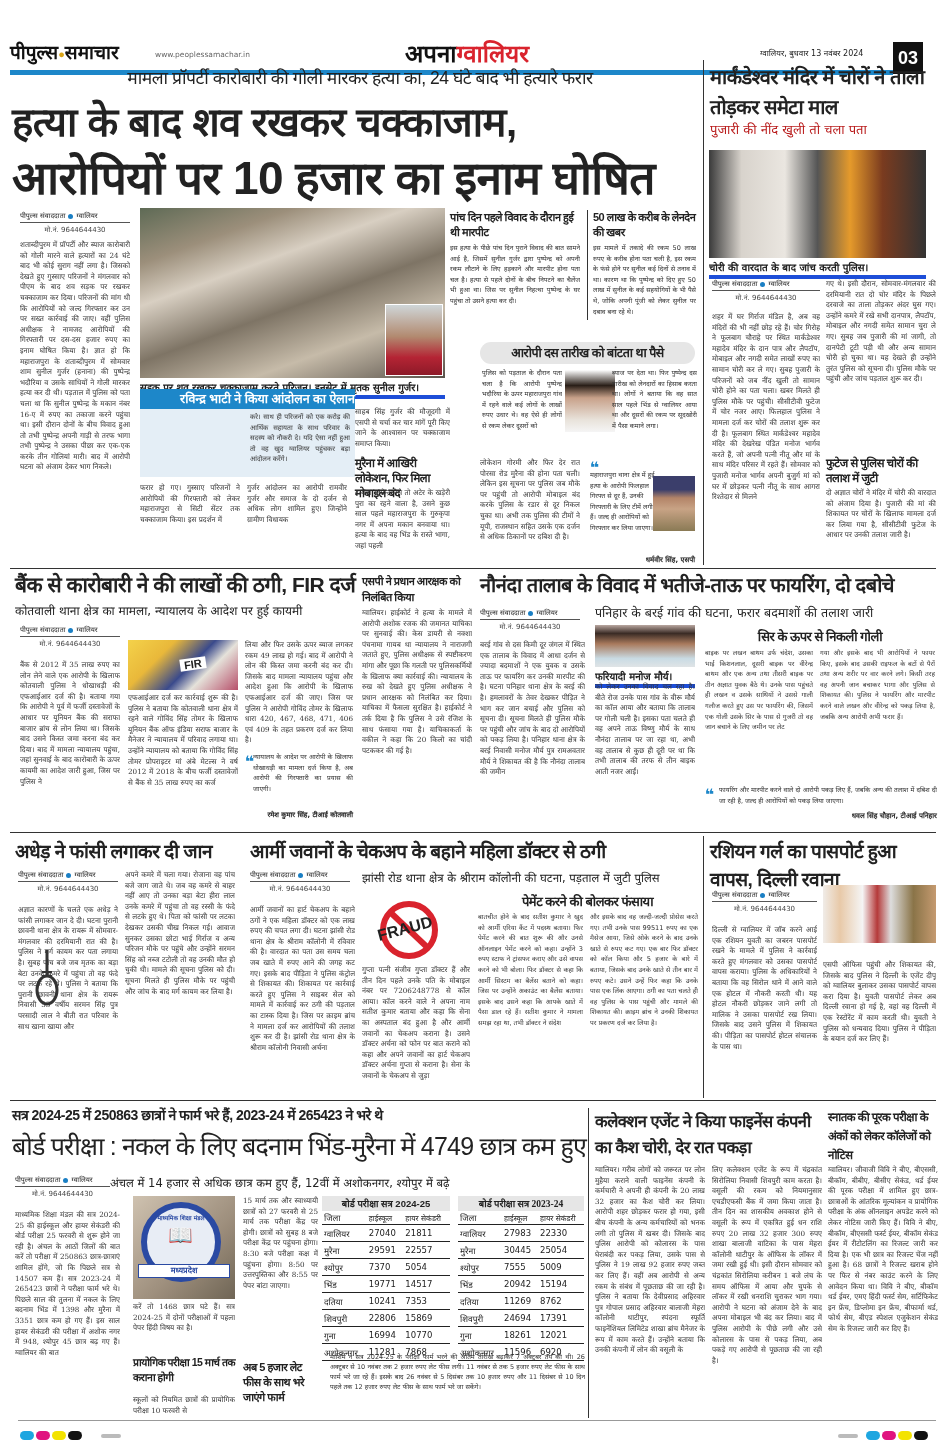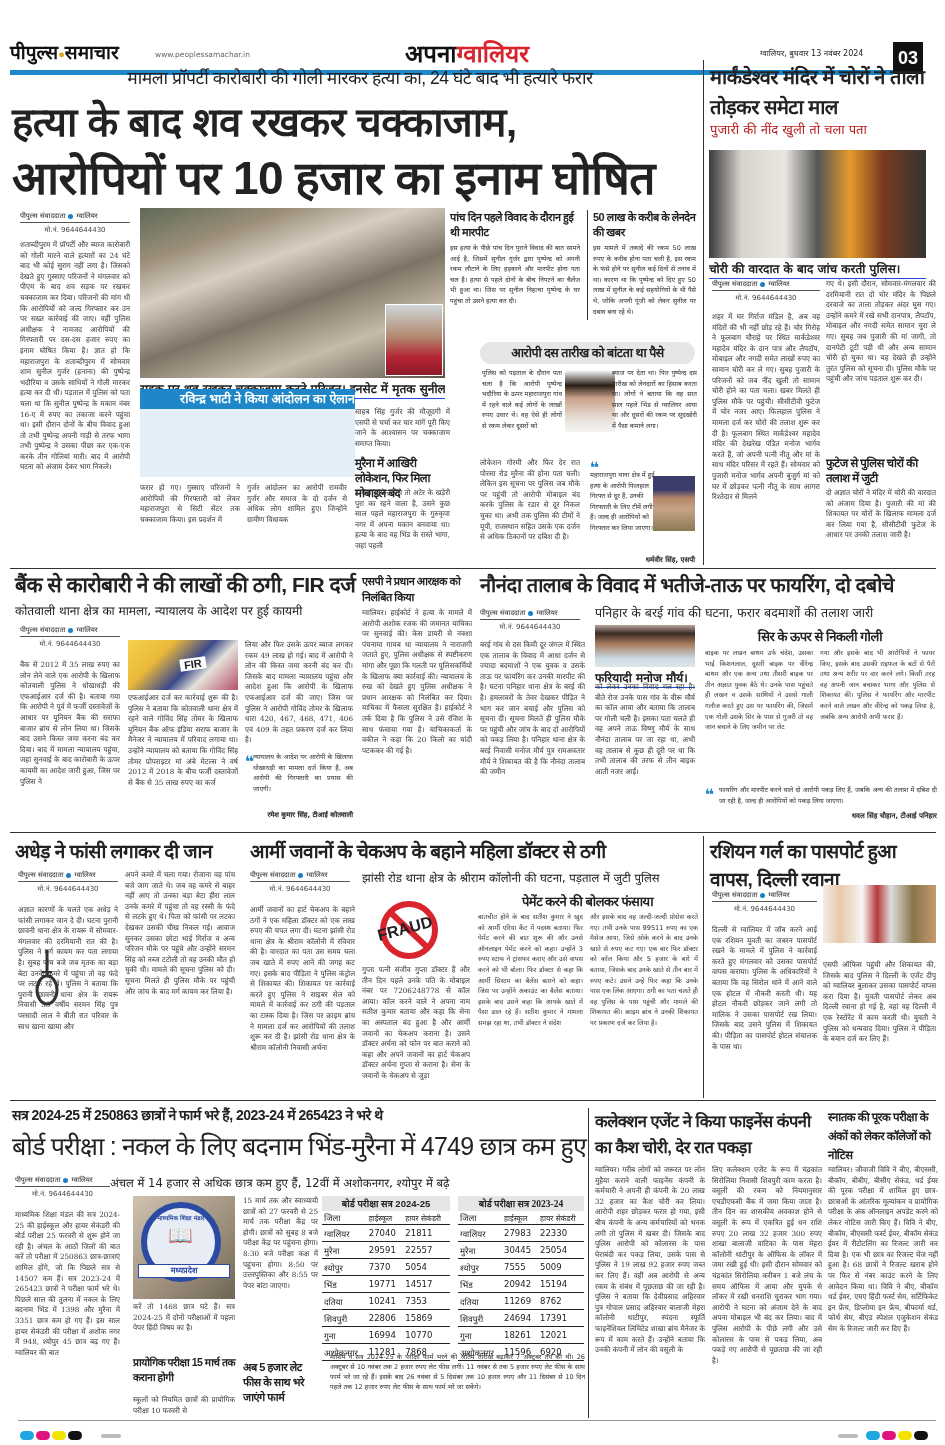--- a/index.html
+++ b/index.html
@@ -4,21 +4,21 @@
 <style>
 *{box-sizing:border-box;margin:0;padding:0}
 body{width:945px;height:1445px;background:#fff;font-family:"DejaVu Sans",sans-serif;color:#222;position:relative;overflow:hidden}
 .abs{position:absolute}
 .hl{font-family:"Liberation Sans",sans-serif;font-weight:bold;color:#222;letter-spacing:-0.5px}
 .body-txt{font-family:"DejaVu Serif",serif;font-size:7.2px;line-height:10.6px;color:#333;text-align:justify;overflow:hidden}
 .byline{font-size:7px;color:#222;border-bottom:1px solid #555;padding-bottom:2px;white-space:nowrap}
 .byline .dot{display:inline-block;width:5px;height:5px;border-radius:50%;background:#1a7fc4;margin:0 3px;vertical-align:middle}
 .mob{font-size:7px;color:#444;text-align:center;margin-top:2px}
 .photo{background:linear-gradient(135deg,#8a7d6e,#c9b9a3 40%,#6e6457 70%,#a99985);overflow:hidden}
-.caption{font-size:12px;font-weight:bold;color:#222;border-bottom:1px solid #1d4ed8;padding:1px 0;white-space:nowrap;overflow:hidden}
+.caption{font-size:10px;font-weight:bold;color:#222;border-bottom:4px solid #1d4ed8;padding:1px 0;white-space:nowrap;overflow:hidden}
 .rule{background:#333}
 .blue-band{background:#1d87c9;color:#fff;text-align:right;font-family:"Liberation Sans",sans-serif;font-weight:bold}
 .pill{background:#e6e6e6;border-radius:12px;text-align:center}
 table.stats{border-collapse:collapse;font-size:8.5px;font-family:"DejaVu Sans",sans-serif;width:100%}
 table.stats td{border-bottom:1px solid #222;padding:1px 2px;height:17px}
 table.stats th{font-weight:normal;border-bottom:1px solid #222;text-align:left;padding:1px 2px;font-size:8.5px}
 .cmyk span{display:inline-block;width:14px;height:9px;border-radius:5px;margin-right:2px}
 .quote-mark{color:#1d87c9;font-weight:bold;font-size:16px;line-height:10px}
 </style>
 </head>
@@ -47,20 +47,21 @@
 </div>
 <div class="abs body-txt" style="left:20px;top:240px;width:110px;height:335px">शताब्दीपुरम में प्रॉपर्टी और ब्याज कारोबारी को गोली मारने वाले हत्यारों का 24 घंटे बाद भी कोई सुराग नहीं लगा है। जिसको देखते हुए गुस्साए परिजनों ने मंगलवार को पीएम के बाद शव सड़क पर रखकर चक्काजाम कर दिया। परिजनों की मांग थी कि आरोपियों को जल्द गिरफ्तार कर उन पर सख्त कार्रवाई की जाए। वहीं पुलिस अधीक्षक ने नामजद आरोपियों की गिरफ्तारी पर दस-दस हजार रुपए का इनाम घोषित किया है। ज्ञात हो कि महाराजपुरा के शताब्दीपुरम में सोमवार शाम सुनील गुर्जर (हनाना) की पुष्पेन्द्र भदौरिया व उसके साथियों ने गोली मारकर हत्या कर दी थी। पड़ताल में पुलिस को पता चला था कि सुनील पुष्पेन्द्र के मकान नंबर 16-ए में रुपए का तकाजा करने पहुंचा था। इसी दौरान दोनों के बीच विवाद हुआ तो तभी पुष्पेन्द्र अपनी गाड़ी से तरफ भागा तभी पुष्पेन्द्र ने उसका पीछा कर एक-एक करके तीन गोलियां मारी। बाद में आरोपी घटना को अंजाम देकर भाग निकले।</div>
 
 <div class="abs photo" style="left:140px;top:208px;width:305px;height:170px;background:linear-gradient(160deg,#5e6a55 0%,#9c8f7b 20%,#d8cfc2 35%,#7e7465 55%,#c6bba9 75%,#59524a 100%)">
   <div class="abs photo" style="right:2px;bottom:2px;width:58px;height:72px;background:linear-gradient(180deg,#cfd6d8 0%,#b28a70 45%,#b42434 75%,#8d1a28 100%);border:1px solid #fff"></div>
 </div>
 <div class="abs caption" style="left:140px;top:379px;width:305px">सड़क पर शव रखकर चक्काजाम करते परिजन। इनसेट में मृतक सुनील गुर्जर।</div>
 
 <div class="abs blue-band" style="left:140px;top:389px;width:215px;height:20px;font-size:12.5px;line-height:20px">रविन्द्र भाटी ने किया आंदोलन का ऐलान</div>
 <div class="abs" style="left:140px;top:409px;width:215px;height:68px;background:#e4eef6">
+  <div class="abs body-txt" style="left:110px;top:3px;width:100px;height:62px;font-family:'DejaVu Sans',sans-serif;font-size:6.8px">करे। साथ ही परिजनों को एक करोड़ की आर्थिक सहायता के साथ परिवार के सदस्य को नौकरी दे। यदि ऐसा नहीं हुआ तो वह खुद ग्वालियर पहुंचकर बड़ा आंदोलन करेंगे।</div>
 </div>
 <div class="abs body-txt" style="left:140px;top:483px;width:100px;height:80px">फरार हो गए। गुस्साए परिजनों ने आरोपियों की गिरफ्तारी को लेकर महाराजपुरा से सिटी सेंटर तक चक्काजाम किया। इस प्रदर्शन में</div>
 <div class="abs body-txt" style="left:247px;top:483px;width:100px;height:80px">गुर्जर आंदोलन का आरोपी रामवीर गुर्जर और समाज के दो दर्जन से अधिक लोग शामिल हुए। जिन्होंने ग्रामीण विधायक</div>
 <div class="abs body-txt" style="left:355px;top:407px;width:95px;height:50px">साहब सिंह गुर्जर की मौजूदगी में एसपी से चर्चा कर चार मांगें पूरी किए जाने के आश्वासन पर चक्काजाम समाप्त किया।</div>
 <div class="abs hl" style="left:355px;top:456px;width:95px;font-size:11.5px;line-height:15px">मुरैना में आखिरी लोकेशन, फिर मिला मोबाइल बंद</div>
 <div class="abs body-txt" style="left:355px;top:488px;width:95px;height:80px">हत्यारा पुष्पेन्द्र वैसे तो अटेर के खड़ेरी पुरा का रहने वाला है, उसने कुछ साल पहले महाराजपुरा के गुरुकृपा नगर में अपना मकान बनवाया था। हत्या के बाद वह भिंड के रास्ते भागा, जहां पहली</div>
 
 <div class="abs hl" style="left:450px;top:210px;width:135px;font-size:11px;line-height:15px">पांच दिन पहले विवाद के दौरान हुई थी मारपीट</div>
 <div class="abs body-txt" style="left:450px;top:243px;width:130px;height:80px;font-family:'DejaVu Sans',sans-serif;font-size:6.5px">इस हत्या के पीछे पांच दिन पुराने विवाद की बात सामने आई है, जिसमें सुनील गुर्जर द्वारा पुष्पेन्द्र को अपनी रकम लौटाने के लिए हड़काने और मारपीट होना पता चल है। हत्या से पहले दोनों के बीच निपटने का चैलेंज भी हुआ था। जिस पर सुनील निहत्था पुष्पेन्द्र के घर पहुंचा तो उसने हत्या कर दी।</div>
 <div class="abs rule" style="left:587px;top:210px;width:1px;height:110px"></div>

